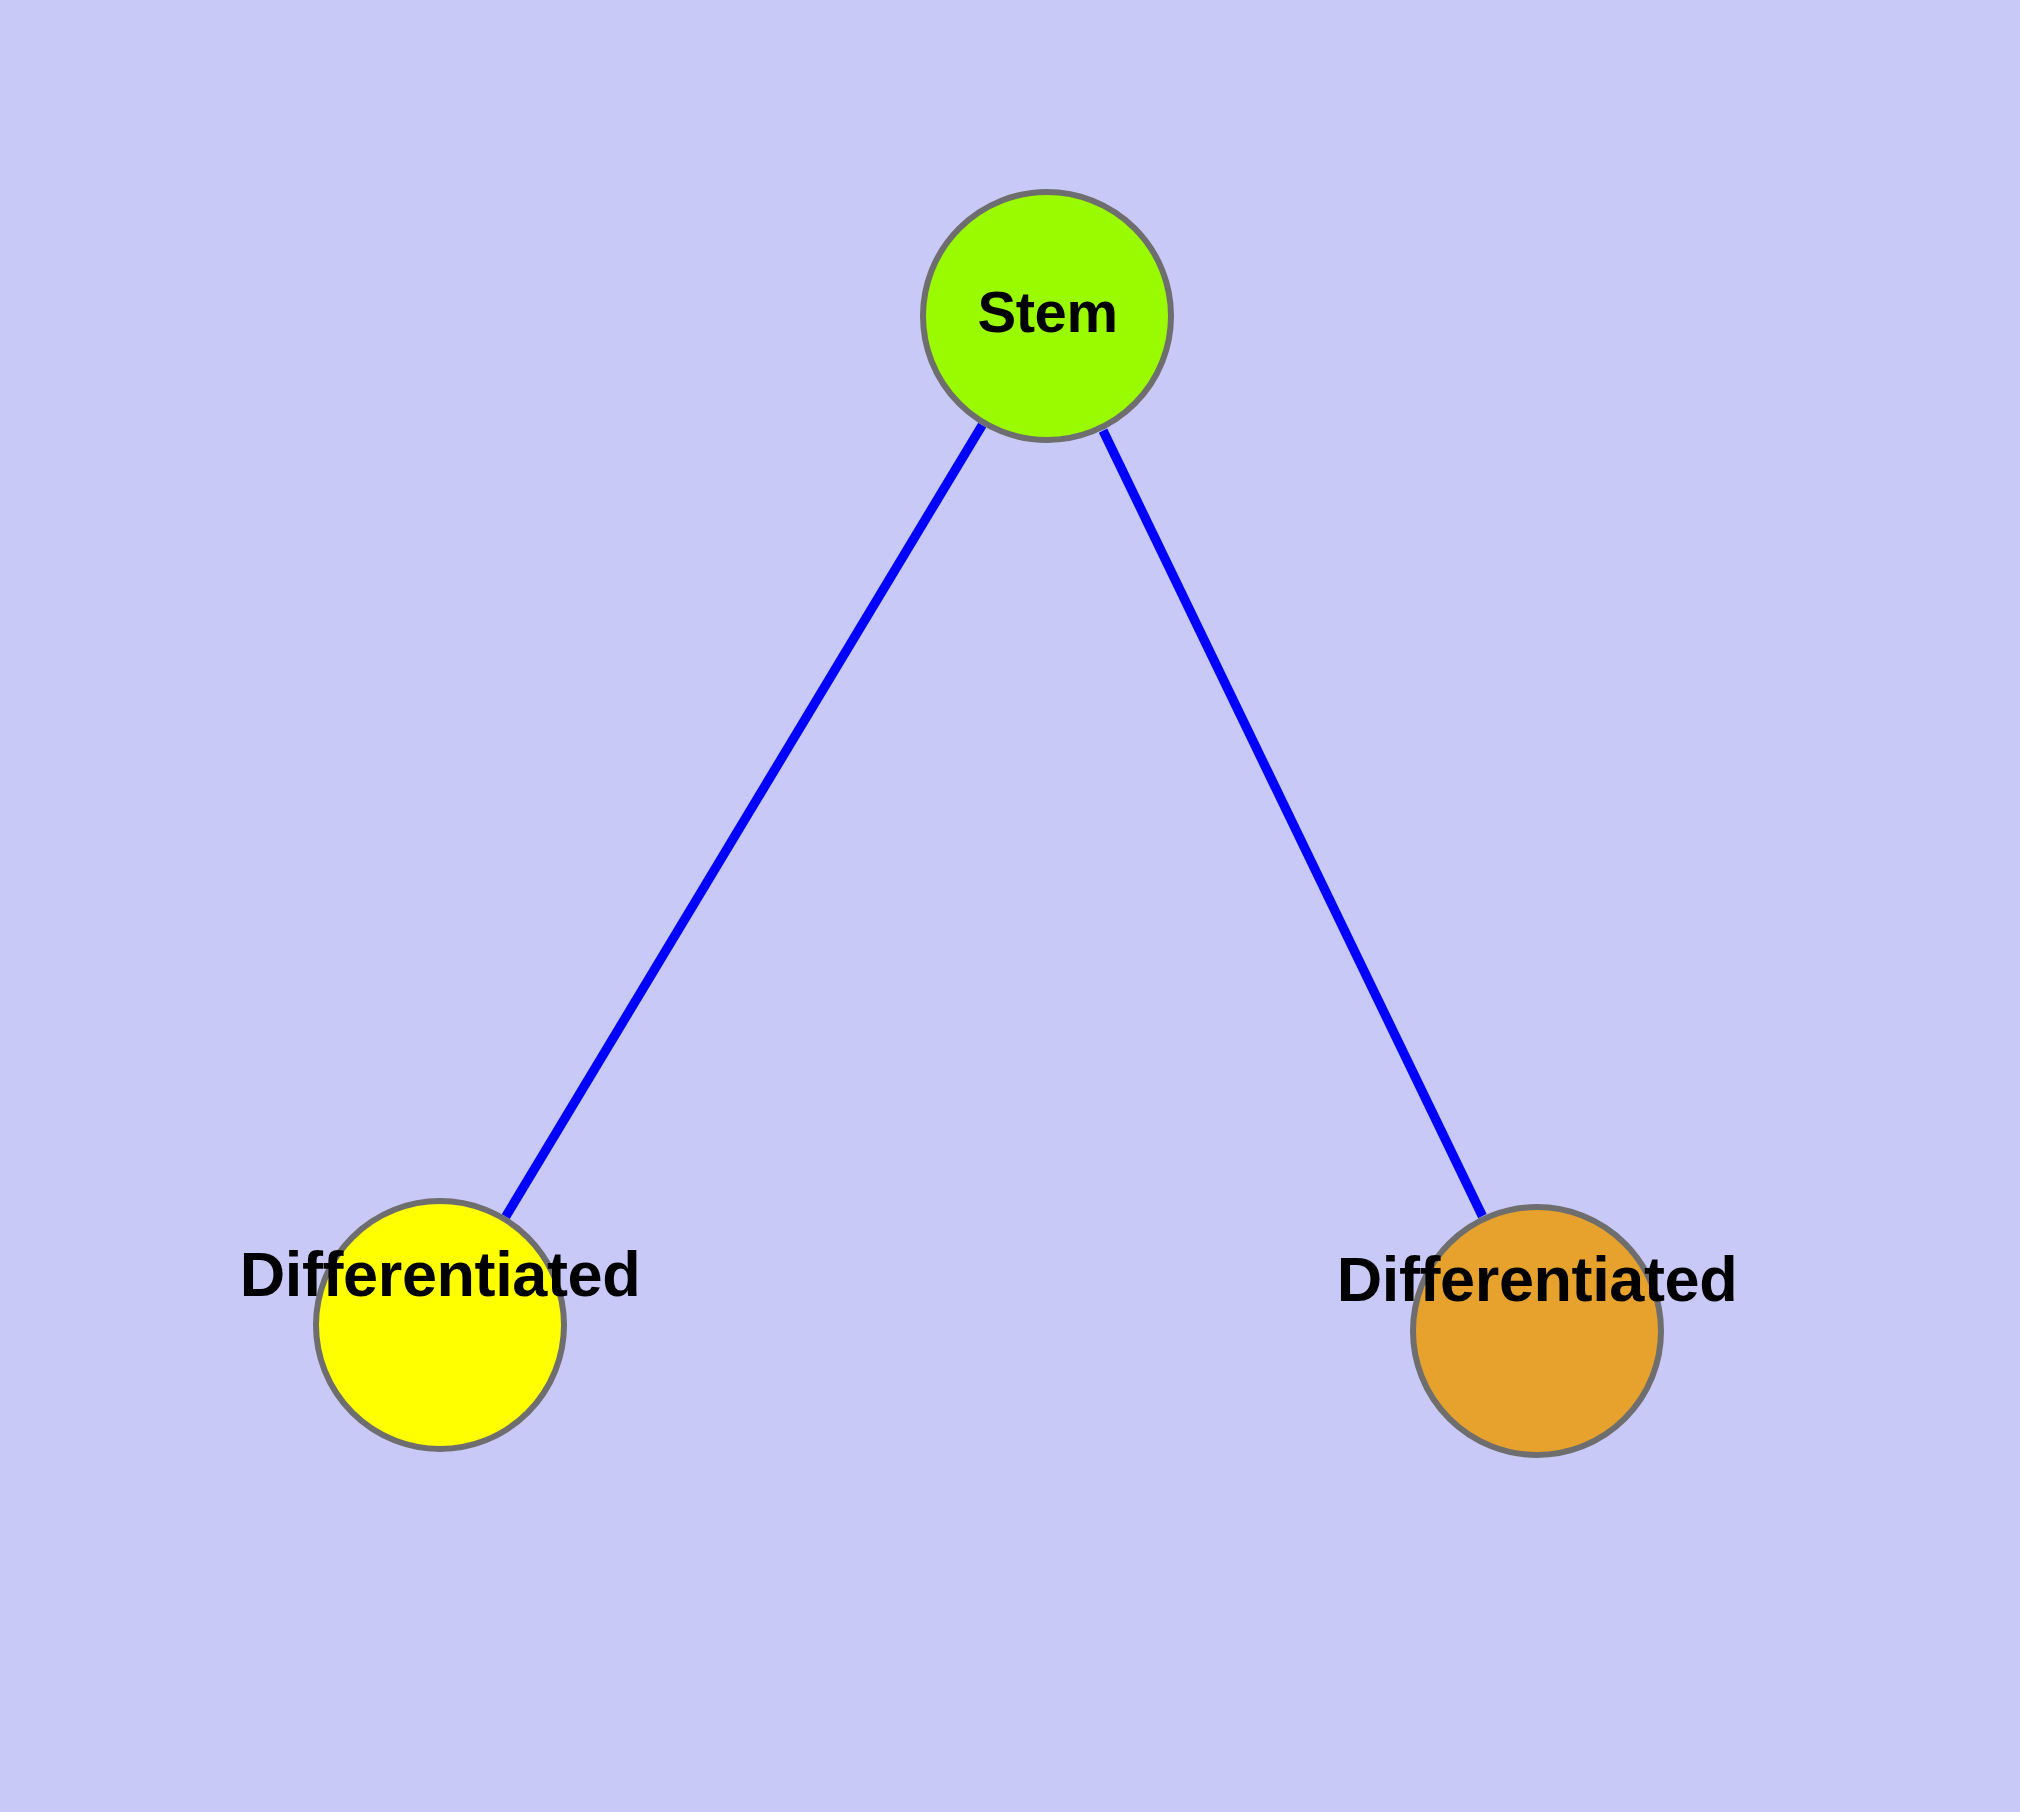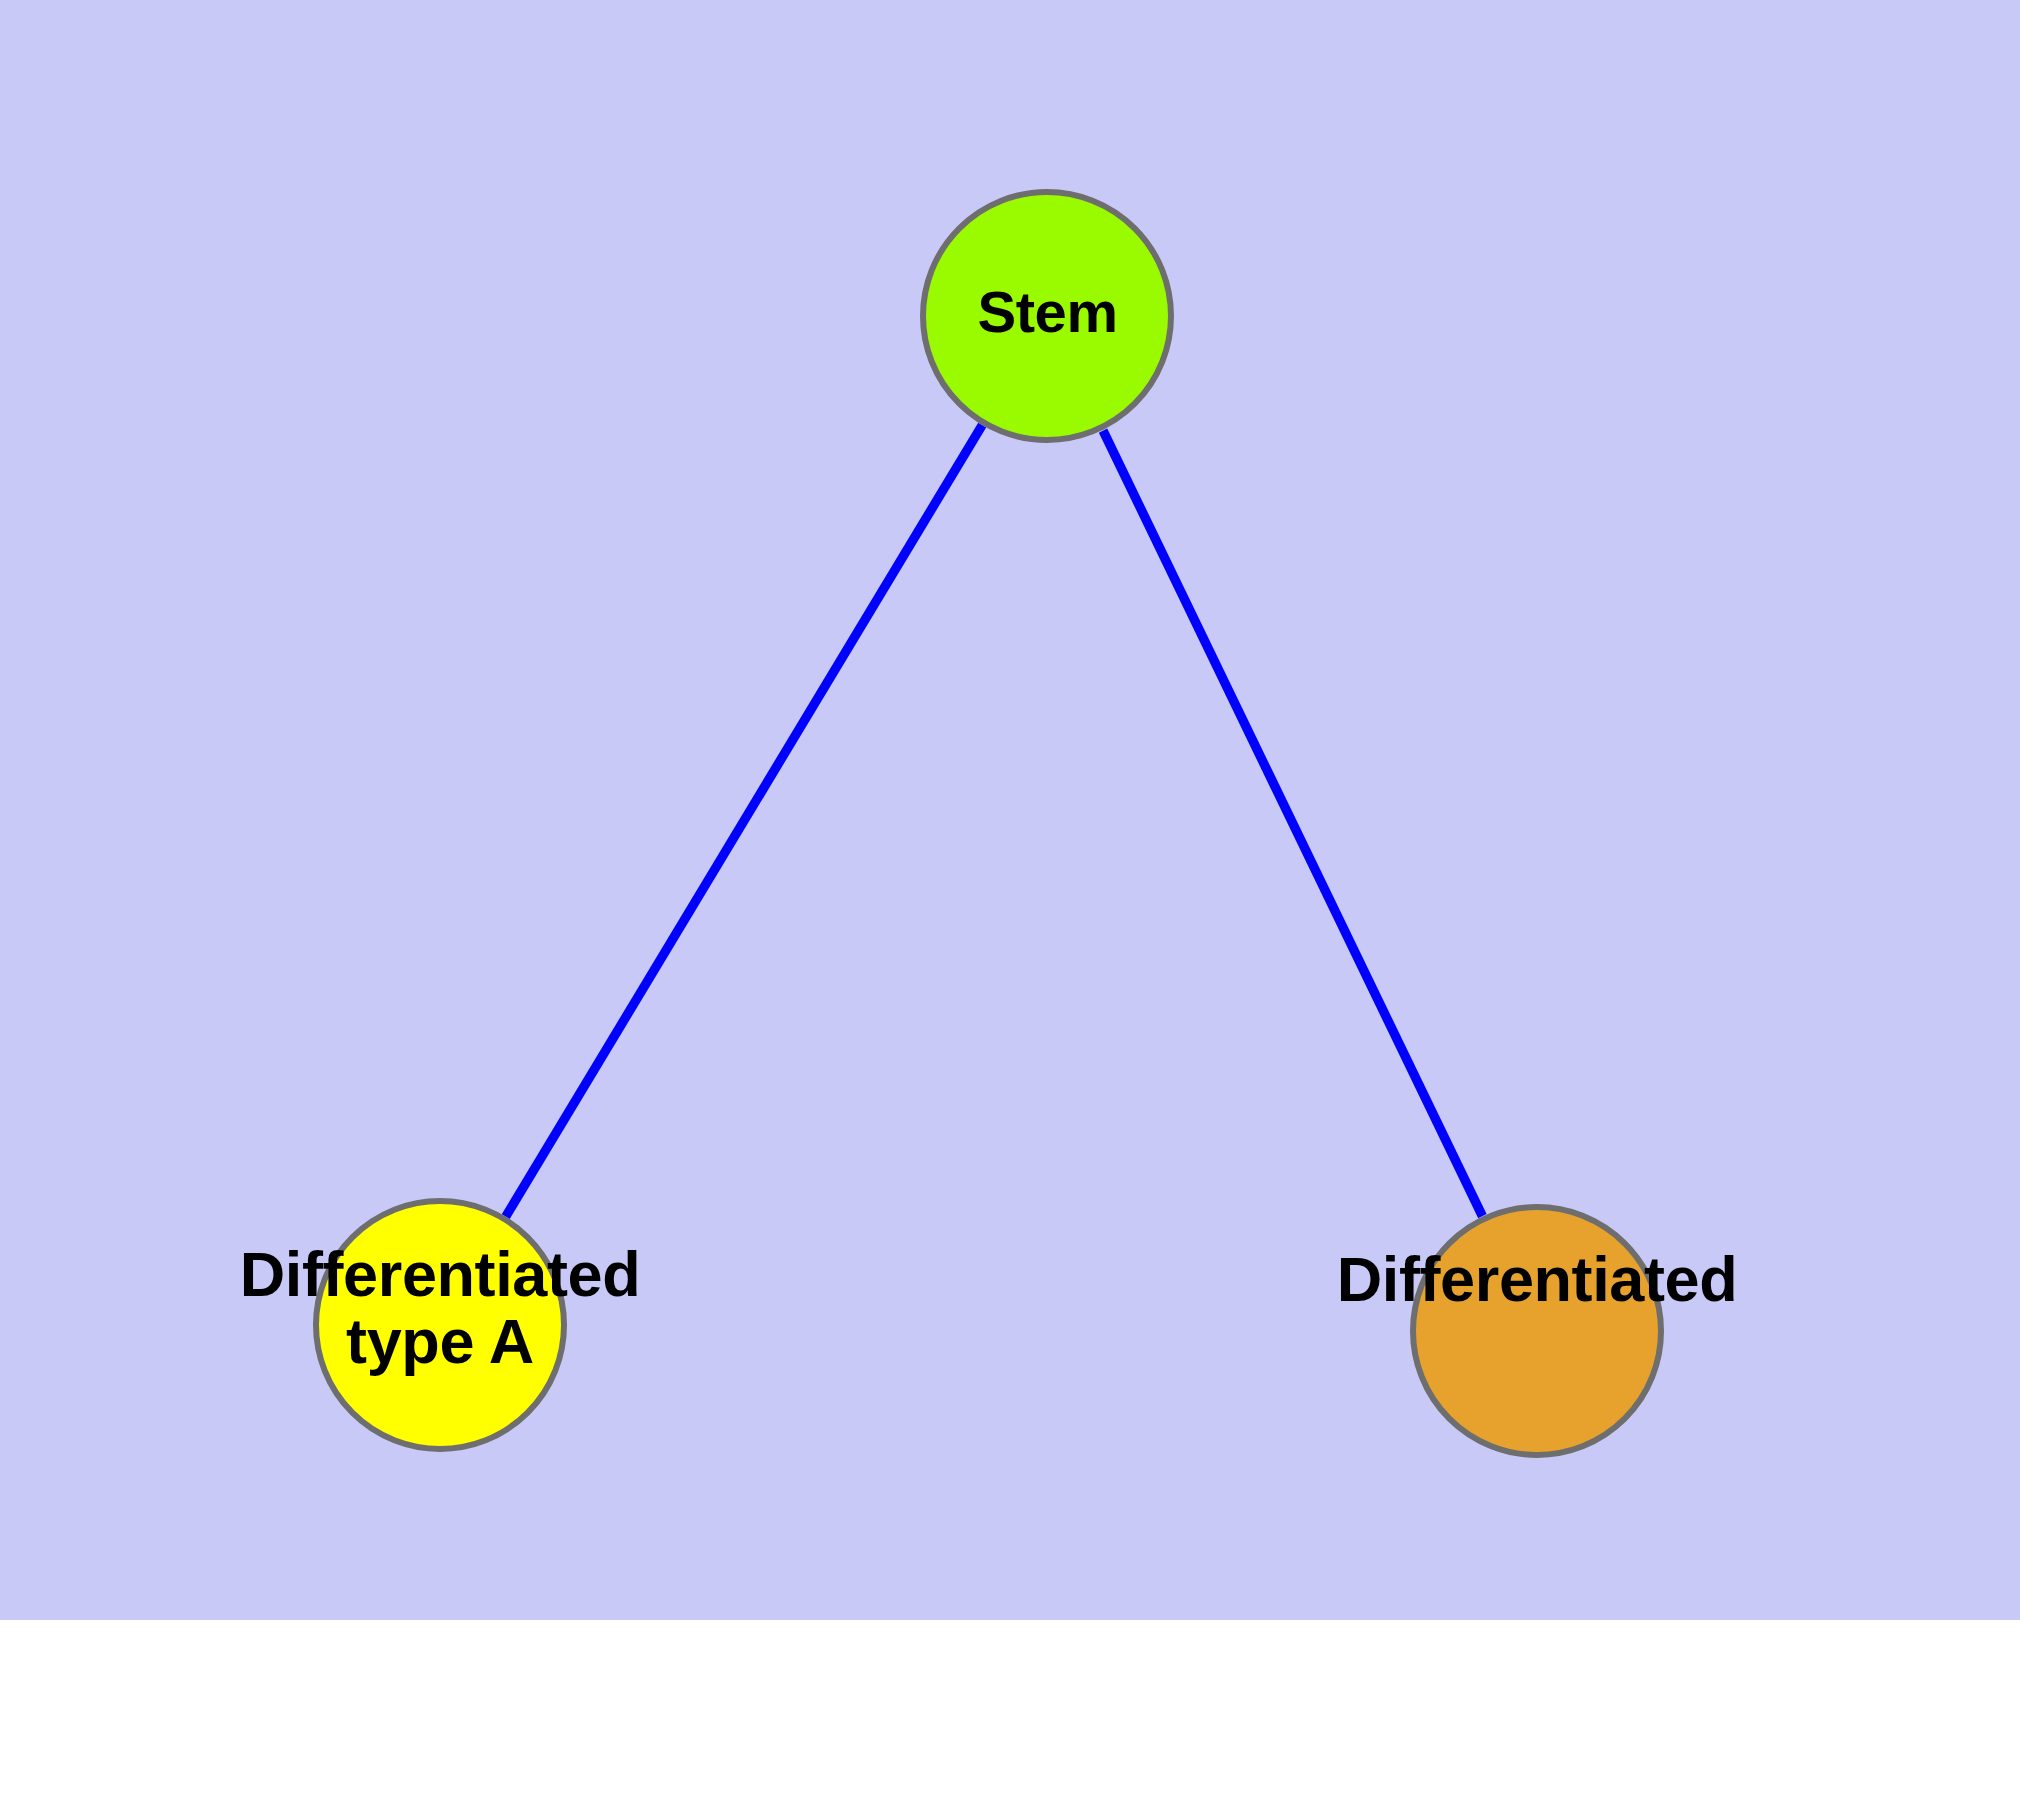--- a/index.html
+++ b/index.html
@@ -81,38 +81,37 @@
   #label-diff-b {
     left: 1198px;
     top: 1246px;
     width: 678px;
     font-size: 63px;
   }
 </style>
 </head>
 <body>
 
-<div id="canvas" style="width: 2021px; height: 1620px;">
+<div id="canvas" style="width: 2021px; height: 1812px;">
 
   <div id="bg-plane" style="width: 2021px; height: 1812px; background: rgb(201, 201, 248);"></div>
 
   <svg id="edge-layer" viewBox="0 0 2384 2138">
     <line x1="1158.6" y1="501.5" x2="596.4" y2="1435.5" stroke="#0000ff" stroke-width="11" stroke-linecap="butt"></line>
     <line x1="1301.2" y1="508.1" x2="1748.8" y2="1434.9" stroke="#0000ff" stroke-width="11" stroke-linecap="butt"></line>
   </svg>
 
   <div id="node-stem" class="node" style="left: 920px; top: 189px; width: 254px; height: 254px; background: rgb(154, 250, 0); border-color: rgb(110, 110, 110);"></div>
   <div id="label-stem" class="node-label">
     <div>Stem</div>
   </div>
 
   <div id="node-diff-a" class="node" style="left: 313px; top: 1198px; width: 254px; height: 254px; background: rgb(255, 255, 0); border-color: rgb(110, 110, 110);"></div>
   <div id="label-diff-a" class="node-label">
     <div>Differentiated</div>
-    <div>type A</div>
   </div>
 
   <div id="node-diff-b" class="node" style="left: 1410px; top: 1204px; width: 254px; height: 254px; background: rgb(231, 162, 46); border-color: rgb(110, 110, 110);"></div>
   <div id="label-diff-b" class="node-label">
     <div>Differentiated</div>
   </div>
 
 </div>
 
 

